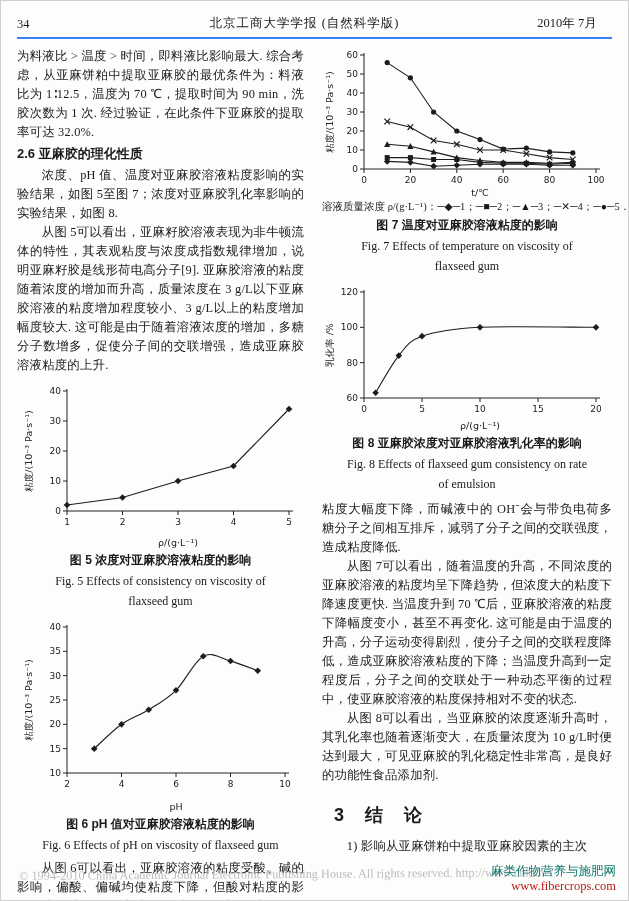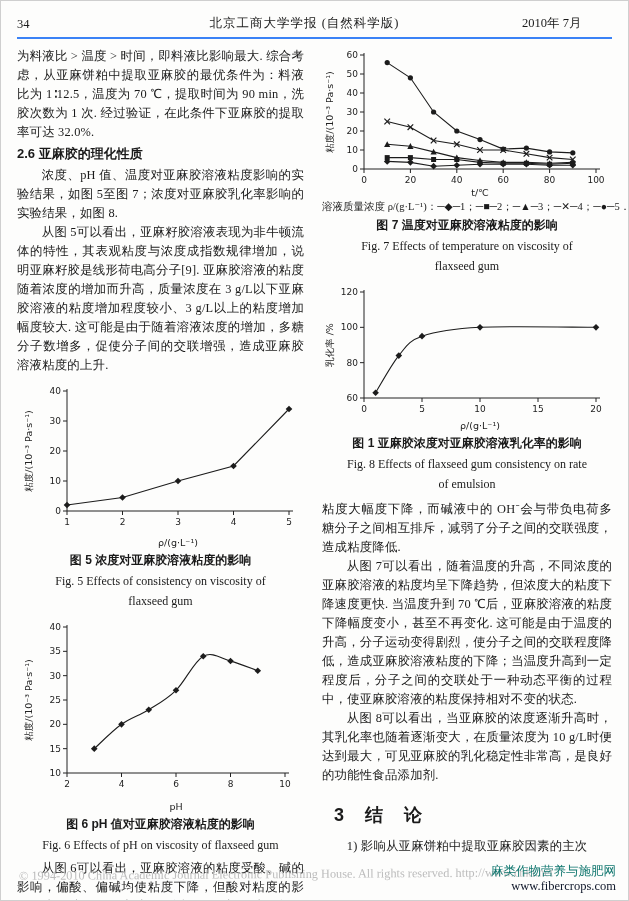--- a/index.html
+++ b/index.html
@@ -16,21 +16,21 @@
   }
   .header{
     display:flex;align-items:flex-end;justify-content:space-between;
     margin:14px 16px 0 16px;
     padding-bottom:5px;
     border-bottom:2px solid #3b82f6;
     font-size:12.5px;
   }
   .header .pagenum{width:70px;}
   .header .jtitle{flex:1;text-align:center;letter-spacing:1px;}
-  .header .jdate{width:90px;text-align:left;}
+  .header .jdate{width:90px;text-align:center;}
   .cols{
     display:flex;gap:18px;
     margin:8px 16px 0 16px;
   }
   .col{width:290px;}
   p.para{
     margin:0;
     font-size:12.4px;
     line-height:19px;
     text-align:justify;
@@ -84,21 +84,21 @@
     transform:rotate(-0.4deg);
   }
   .site-wm{
     position:absolute;
     right:12px;bottom:6px;
     text-align:right;
     font-size:12.5px;
     line-height:15px;
   }
   .site-wm .l1{color:#0f766e;}
-  .site-wm .l2{color:#0f172a;}
+  .site-wm .l2{color:#b91c1c;}
 </style>
 </head>
 <body>
 
 <div class="page">
 
   <div class="header">
     <span class="pagenum">34</span>
     <span class="jtitle">北京工商大学学报 (自然科学版)</span>
     <span class="jdate">2010年 7月</span>
@@ -317,21 +317,21 @@
               <path d="M53.6 110.7C57.5 104.5,69.1 83,76.8 73.6C84.5 64.2,86.5 58.9,100 54.2C113.5 49.5,129 46.8,158 45.3C187 43.9,254.7 45.3,274 45.3" fill="none" stroke="#1c1c1c" stroke-width="1.1"></path>
               <path d="M53.6 107.4L56.9 110.7L53.6 114L50.300000000000004 110.7Z" fill="#1c1c1c"></path>
               <path d="M76.8 70.3L80.1 73.6L76.8 76.89999999999999L73.5 73.6Z" fill="#1c1c1c"></path>
               <path d="M100 50.86666666666667L103.3 54.166666666666664L100 57.46666666666666L96.7 54.166666666666664Z" fill="#1c1c1c"></path>
               <path d="M158 42.033333333333346L161.3 45.33333333333334L158 48.63333333333334L154.7 45.33333333333334Z" fill="#1c1c1c"></path>
               <path d="M274 42.033333333333346L277.3 45.33333333333334L274 48.63333333333334L270.7 45.33333333333334Z" fill="#1c1c1c"></path>
               <text x="158" y="147" text-anchor="middle" font-size="9.5" fill="#222" class="chart-label">ρ/(g·L⁻¹)</text>
               <text x="11" y="63" text-anchor="middle" font-size="9.5" fill="#222" class="chart-label" transform="rotate(-90 11 63)">乳化率 /%</text>
             </svg>
           </div>
-        <div class="cap-zh">图 1 亚麻胶浓度对亚麻胶溶液乳化率的影响</div>
+        <div class="cap-zh">图 8 亚麻胶浓度对亚麻胶溶液乳化率的影响</div>
         <div class="cap-en">Fig. 8 Effects of flaxseed gum consistency on rate of emulsion</div>
       </div>
 
       <p class="para" style="margin-top:6px;">粘度大幅度下降，而碱液中的 OH⁻会与带负电荷多糖分子之间相互排斥，减弱了分子之间的交联强度，造成粘度降低.</p>
       <p class="para indent">从图 7可以看出，随着温度的升高，不同浓度的亚麻胶溶液的粘度均呈下降趋势，但浓度大的粘度下降速度更快. 当温度升到 70 ℃后，亚麻胶溶液的粘度下降幅度变小，甚至不再变化. 这可能是由于温度的升高，分子运动变得剧烈，使分子之间的交联程度降低，造成亚麻胶溶液粘度的下降；当温度升高到一定程度后，分子之间的交联处于一种动态平衡的过程中，使亚麻胶溶液的粘度保持相对不变的状态.</p>
       <p class="para indent">从图 8可以看出，当亚麻胶的浓度逐渐升高时，其乳化率也随着逐渐变大，在质量浓度为 10 g/L时便达到最大，可见亚麻胶的乳化稳定性非常高，是良好的功能性食品添加剂.</p>
 
       <div class="big-head">3 结 论</div>
       <p class="para indent">1) 影响从亚麻饼粕中提取亚麻胶因素的主次</p>
     </div>

